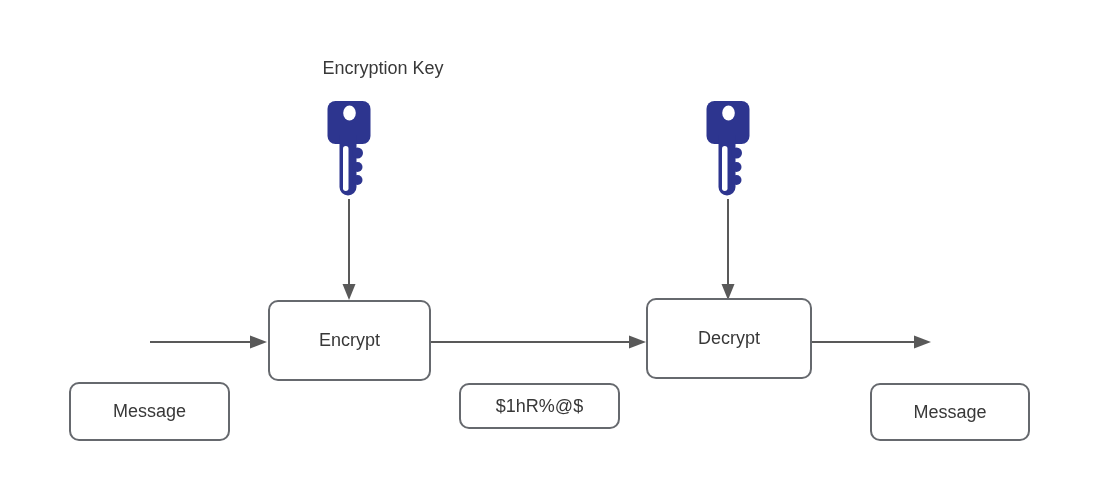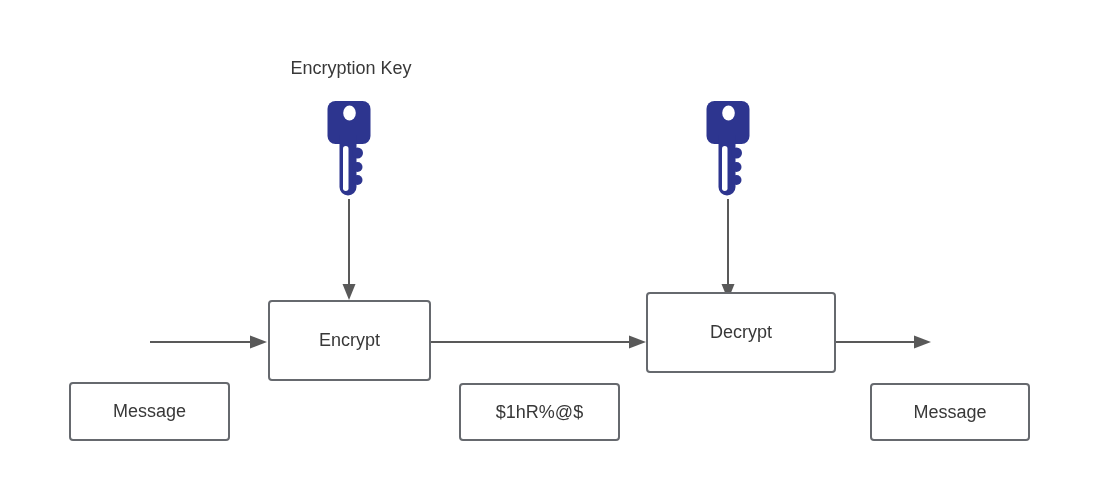--- a/index.html
+++ b/index.html
@@ -22,27 +22,28 @@
   .key-hole,.key-slot{fill:var(--background);}
   .conn-line{stroke:var(--connector);stroke-width:2;fill:none;}
   .conn-head{fill:var(--connector);stroke:none;}
   .lbl{
     position:absolute;
     transform:translateX(-50%);
     font-size:18px;
     line-height:22px;
     color:var(--text);
     white-space:nowrap;
+    margin-left:32px;
   }
   .box{
     position:absolute;
     box-sizing:border-box;
     background:var(--background);
     border:2.5px solid var(--box-border);
-    border-radius:4px;
+    border-radius:10px;
     display:flex;
     align-items:center;
     justify-content:center;
     font-size:18px;
     color:var(--text);
     white-space:nowrap;
   }
 </style>
 </head>
 <body>
@@ -92,27 +93,27 @@
       <line class="conn-line" x1="812" y1="342" x2="915" y2="342"></line>
       <polygon class="conn-head" points="931,342 914,335.5 914,348.5"></polygon>
     </g>
   </svg>
 
   <div class="lbl" style="left:351px;top:57px">Encryption Key</div>
 
   <div class="box" style="left:268px;top:300px;width:163px;height:81px">
     <span>Encrypt</span>
   </div>
-  <div class="box" style="left:646px;top:292px;width:190px;height:81px">
+  <div class="box" style="left:646px;top:298px;width:166px;height:81px">
     <span>Decrypt</span>
   </div>
 
   <div class="box" style="left:69px;top:382px;width:161px;height:59px">
     <span>Message</span>
   </div>
-  <div class="box" style="left:459px;top:383px;width:161px;height:58px">
+  <div class="box" style="left:459px;top:383px;width:161px;height:46px">
     <span>$1hR%@$</span>
   </div>
   <div class="box" style="left:870px;top:383px;width:160px;height:58px">
     <span>Message</span>
   </div>
 
 </div>
 
 </body></html>

